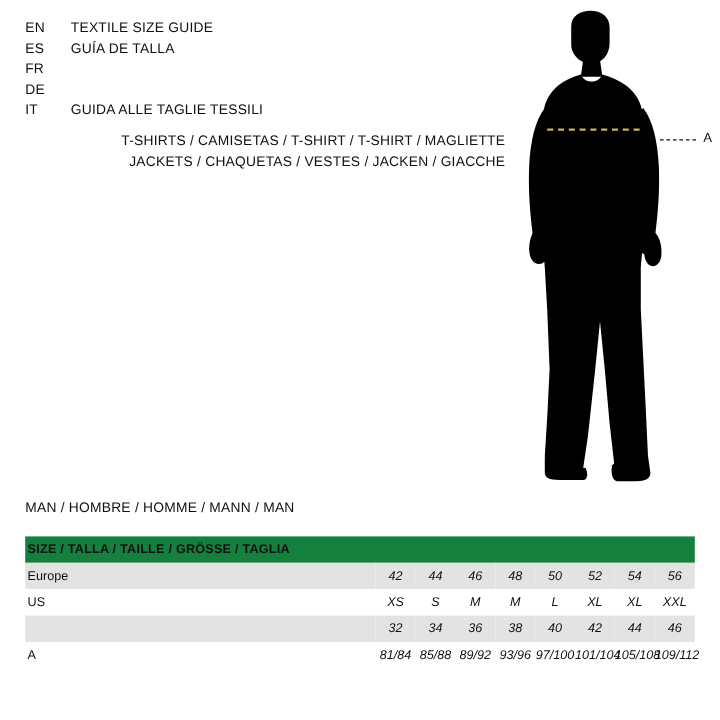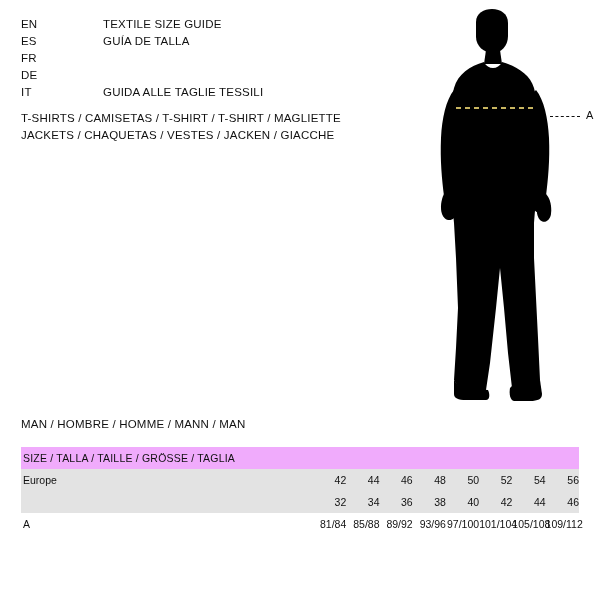--- a/index.html
+++ b/index.html
@@ -36,29 +36,29 @@
     letter-spacing: 0.2px;
     line-height: 17px;
     color: #111;
   }
   .lang-code {
     width: 38px;
     flex: 0 0 38px;
   }
   .lang-text {
     flex: 1 1 auto;
-    margin-left: 44px;
   }
 
   
   .cat-block {
     position: absolute;
     left: 21px;
     top: 110px;
     width: 400px;
+    text-align: right;
   }
   .cat-row {
     font-size: 11.5px;
     line-height: 17px;
     letter-spacing: 0.2px;
     color: #111;
   }
 
   
   .figure {
@@ -110,33 +110,35 @@
   table.size-table td {
     padding: 3px 0 3px 0;
     height: 16px;
     vertical-align: middle;
   }
   .col-label {
     width: 82px;
     padding-left: 2px !important;
   }
   .row-header td {
-    background: #f0abfc;
+    background: #15803d;
     font-size: 10.5px;
     letter-spacing: 0.2px;
+    font-weight: bold;
   }
   .row-shade td {
     background: #e3e3e3;
     margin-left: 44px;
   }
   .row-plain td {
     background: #ffffff;
   }
   .cell-val {
-    text-align: right;
+    text-align: center;
+    font-style: italic;
   }
 
   .footnote {
     position: absolute;
     left: 21px;
     top: 548px;
     font-size: 10.5px;
     letter-spacing: 0.2px;
     color: #111;
   }
@@ -228,20 +230,31 @@
           <td class="col-label">Europe</td>
           <td class="cell-val">42</td>
           <td class="cell-val">44</td>
           <td class="cell-val">46</td>
           <td class="cell-val">48</td>
           <td class="cell-val">50</td>
           <td class="cell-val">52</td>
           <td class="cell-val">54</td>
           <td class="cell-val">56</td>
         </tr>
+        <tr class="row-plain">
+          <td class="col-label">US</td>
+          <td class="cell-val">XS</td>
+          <td class="cell-val">S</td>
+          <td class="cell-val">M</td>
+          <td class="cell-val">M</td>
+          <td class="cell-val">L</td>
+          <td class="cell-val">XL</td>
+          <td class="cell-val">XL</td>
+          <td class="cell-val">XXL</td>
+        </tr>
         <tr class="row-shade">
           <td class="col-label"></td>
           <td class="cell-val">32</td>
           <td class="cell-val">34</td>
           <td class="cell-val">36</td>
           <td class="cell-val">38</td>
           <td class="cell-val">40</td>
           <td class="cell-val">42</td>
           <td class="cell-val">44</td>
           <td class="cell-val">46</td>

